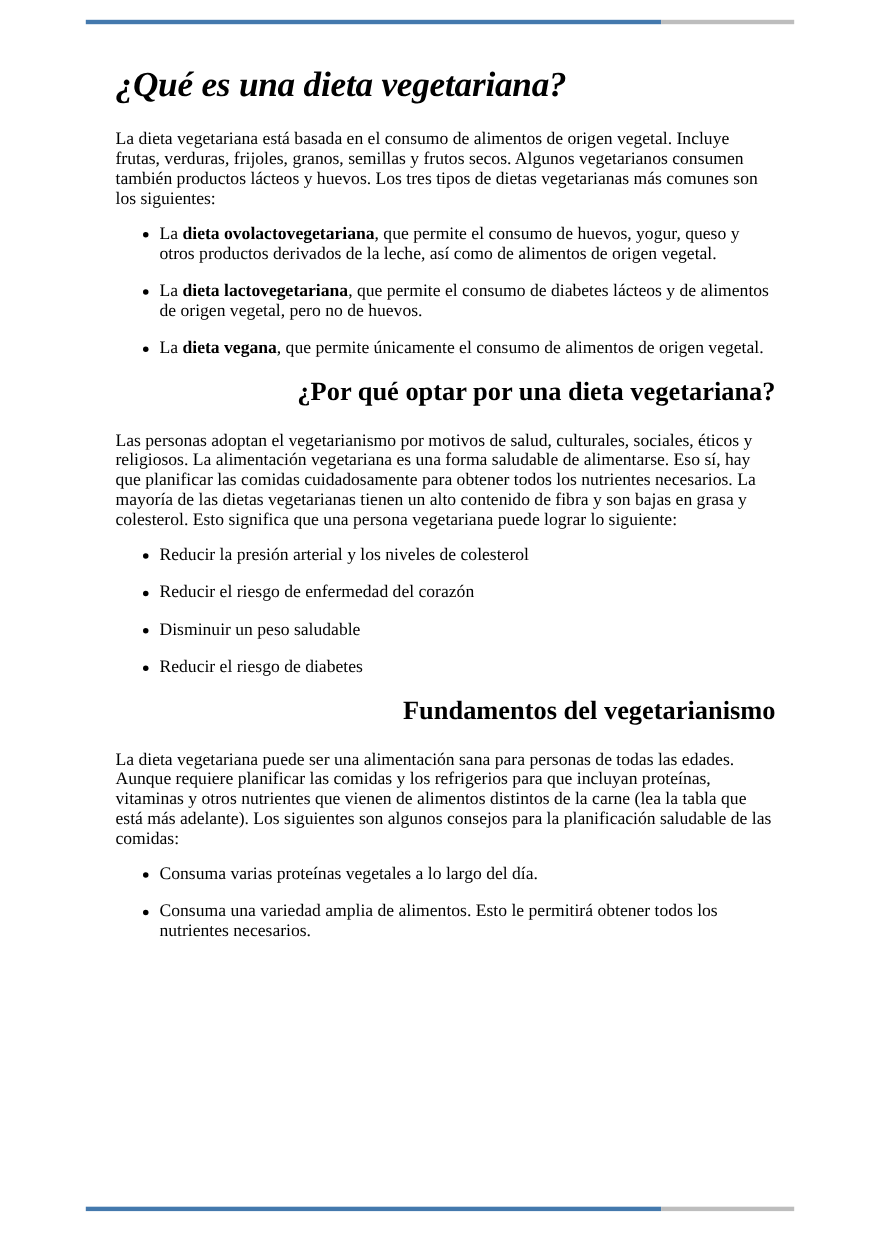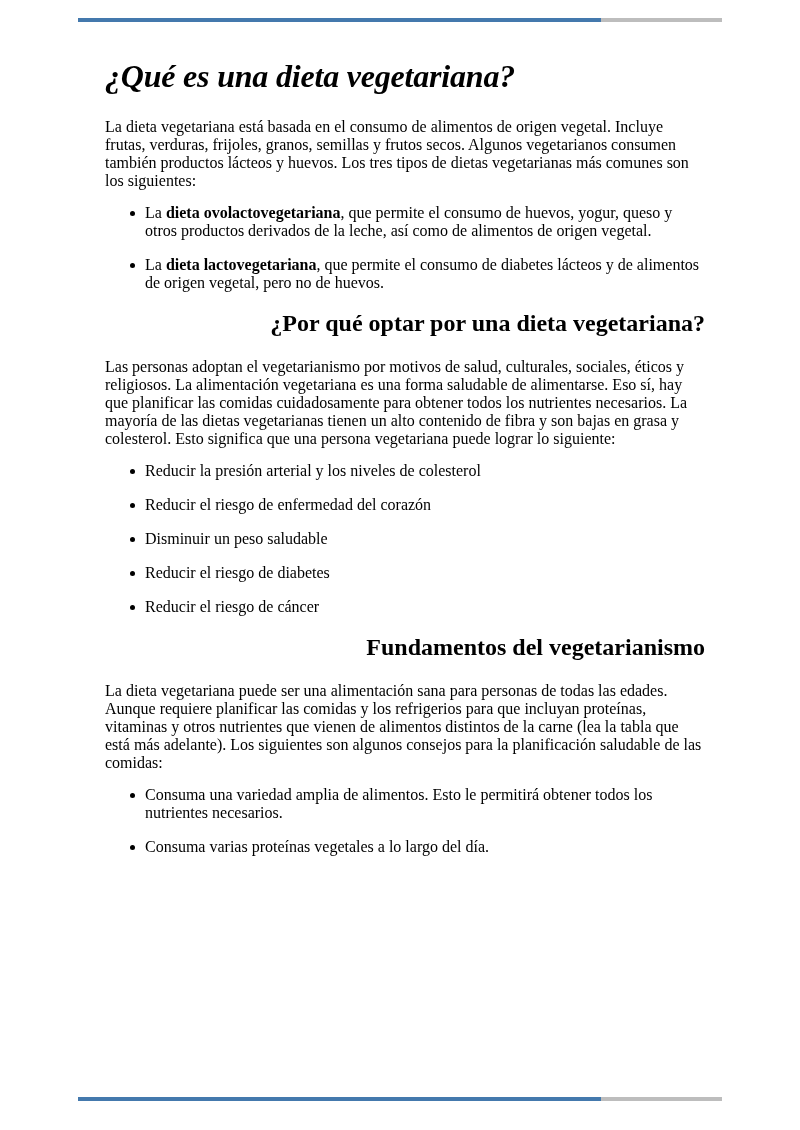--- a/index.html
+++ b/index.html
@@ -127,37 +127,37 @@
   <div class="gray" style="background:#bdbdbd;"></div>
 </div>
 
 <div class="content">
 
   <h1>¿Qué es una dieta vegetariana?</h1>
   <p>La dieta vegetariana está basada en el consumo de alimentos de origen vegetal. Incluye frutas, verduras, frijoles, granos, semillas y frutos secos. Algunos vegetarianos consumen también productos lácteos y huevos. Los tres tipos de dietas vegetarianas más comunes son los siguientes:</p>
   <ul class="main sec1-list">
     <li><span>La </span><b>dieta ovolactovegetariana</b><span>, que permite el consumo de huevos, yogur, queso y otros productos derivados de la leche, así como de alimentos de origen vegetal.</span></li>
     <li><span>La </span><b>dieta lactovegetariana</b><span>, que permite el consumo de diabetes lácteos y de alimentos de origen vegetal, pero no de huevos.</span></li>
+    <li><span>La </span><b>dieta vegana</b><span>, que permite únicamente el consumo de alimentos de origen vegetal.</span></li>
   </ul>
 
   <h2 class="sec2-title">¿Por qué optar por una dieta vegetariana?</h2>
   <p>Las personas adoptan el vegetarianismo por motivos de salud, culturales, sociales, éticos y religiosos. La alimentación vegetariana es una forma saludable de alimentarse. Eso sí, hay que planificar las comidas cuidadosamente para obtener todos los nutrientes necesarios. La mayoría de las dietas vegetarianas tienen un alto contenido de fibra y son bajas en grasa y colesterol. Esto significa que una persona vegetariana puede lograr lo siguiente:</p>
   <ul class="main">
     <li>Reducir la presión arterial y los niveles de colesterol</li>
     <li>Reducir el riesgo de enfermedad del corazón</li>
     <li>Disminuir un peso saludable</li>
     <li>Reducir el riesgo de diabetes</li>
-    <li>Reducir el riesgo de cáncer</li>
   </ul>
 
   <h2>Fundamentos del vegetarianismo</h2>
   <p>La dieta vegetariana puede ser una alimentación sana para personas de todas las edades. Aunque requiere planificar las comidas y los refrigerios para que incluyan proteínas, vitaminas y otros nutrientes que vienen de alimentos distintos de la carne (lea la tabla que está más adelante). Los siguientes son algunos consejos para la planificación saludable de las comidas:</p>
   <ul class="main">
+    <li>Consuma varias proteínas vegetales a lo largo del día.</li>
     <li>Consuma una variedad amplia de alimentos. Esto le permitirá obtener todos los nutrientes necesarios.</li>
-    <li>Consuma varias proteínas vegetales a lo largo del día.</li>
   </ul>
 
 </div>
 
 <div class="footerbar">
   <div class="blue" style="background:#4479ad;"></div>
   <div class="gray" style="background:#bdbdbd;"></div>
 </div>
 <div class="footer-left">© Krames</div>
 <div class="footer-right">Page 1 of 4</div>

